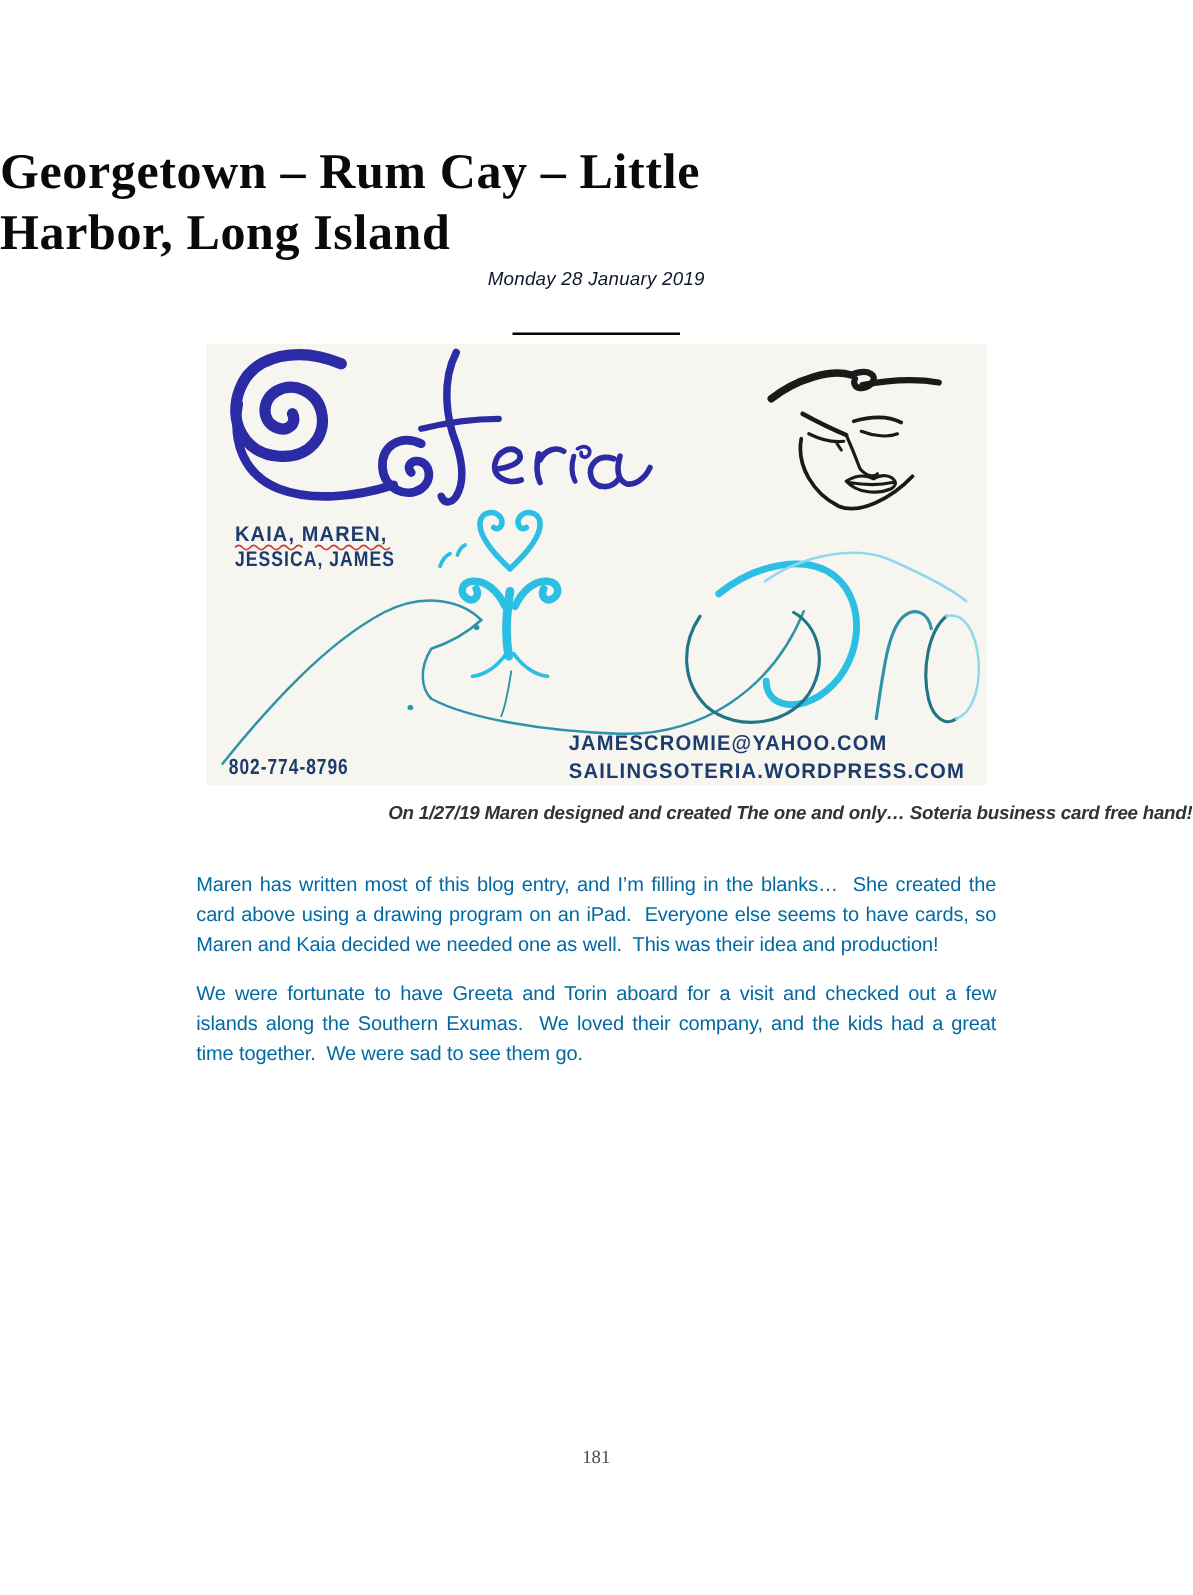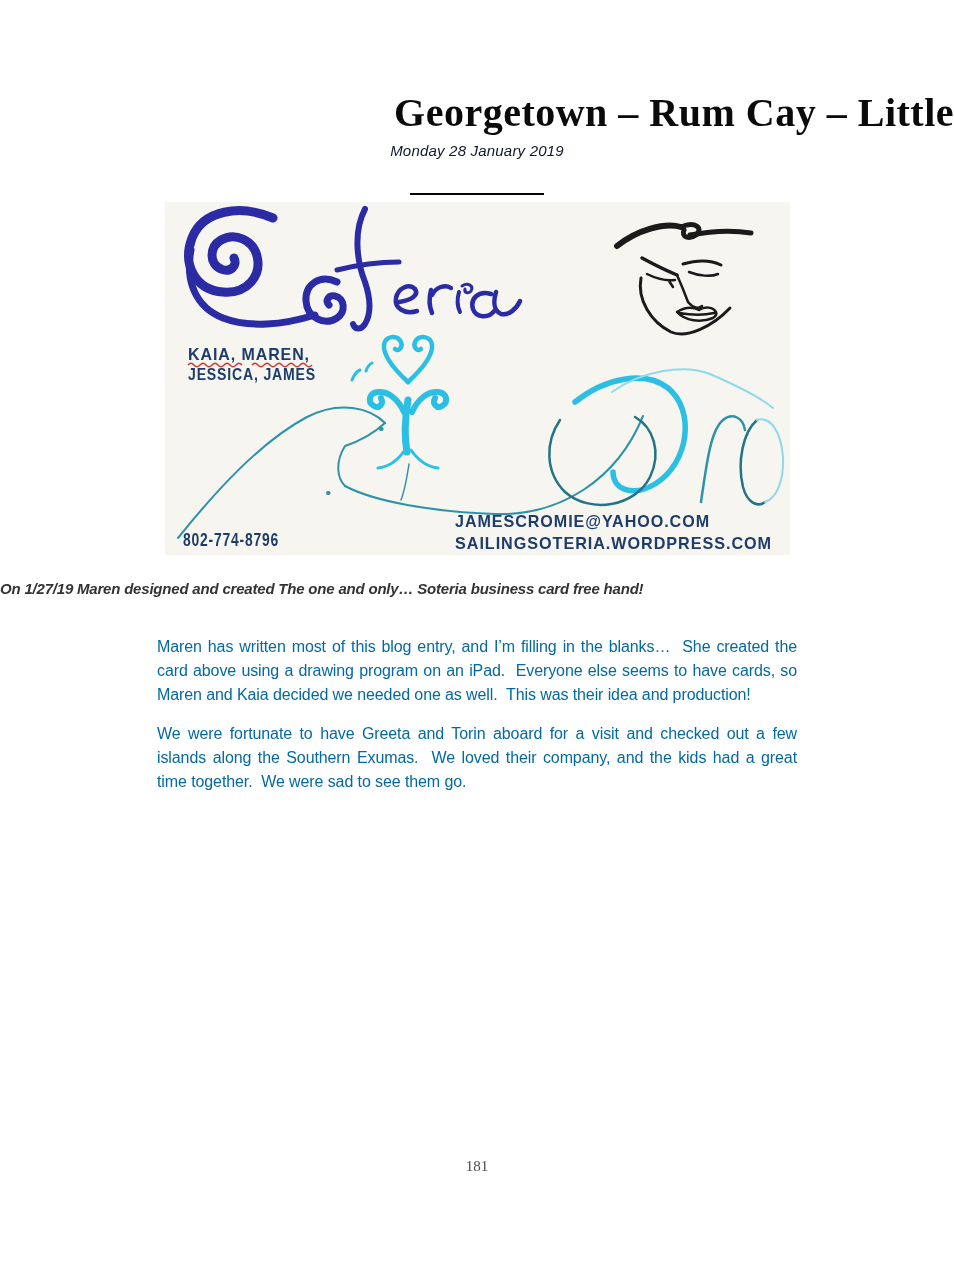--- a/index.html
+++ b/index.html
@@ -7,22 +7,22 @@
     position: relative;
     width: 954px;
     height: 1276px;
     margin: 0 auto;
     background: #ffffff;
     font-family: "Liberation Sans", sans-serif;
     overflow: hidden;
   }
   .title {
     margin: 0;
-    padding-top: 88px;
-    text-align: right;
+    padding-top: 112px;
+    text-align: left;
     font-family: "Liberation Serif", serif;
     font-weight: 700;
     font-size: 40px;
     line-height: 49px;
     letter-spacing: 0.5px;
     color: #0a0a0a;
   }
   .date {
     margin-top: 5px;
     text-align: center;
@@ -36,22 +36,21 @@
     height: 0;
     border-top: 2px solid #050505;
     margin: 34px auto 0 auto;
   }
   .card-wrap {
     width: 625px;
     height: 367px;
     margin: 7px auto 0 auto;
   }
   .caption {
-    margin-top: 11px;
-    text-align: left;
+    text-align: right;
     font-style: italic;
     font-weight: 600;
     font-size: 15px;
     letter-spacing: -0.2px;
     color: #333333;
     white-space: pre-wrap;
   }
   .body-text {
     width: 640px;
     margin: 38px auto 0 auto;
@@ -83,20 +82,21 @@
     white-space: nowrap;
   }
 </style>
 </head>
 <body>
 
 <div class="page">
 
   <h1 class="title">
     <div>Georgetown – Rum Cay – Little</div>
+    <div>Harbor, Long Island</div>
   </h1>
 
   <div class="date">Monday 28 January 2019</div>
 
   <div class="divider"></div>
 
   <div class="card-wrap">
     <span class="sr-only">Soteria</span>
     <svg viewBox="0 0 625 353" width="625" height="353">
 

